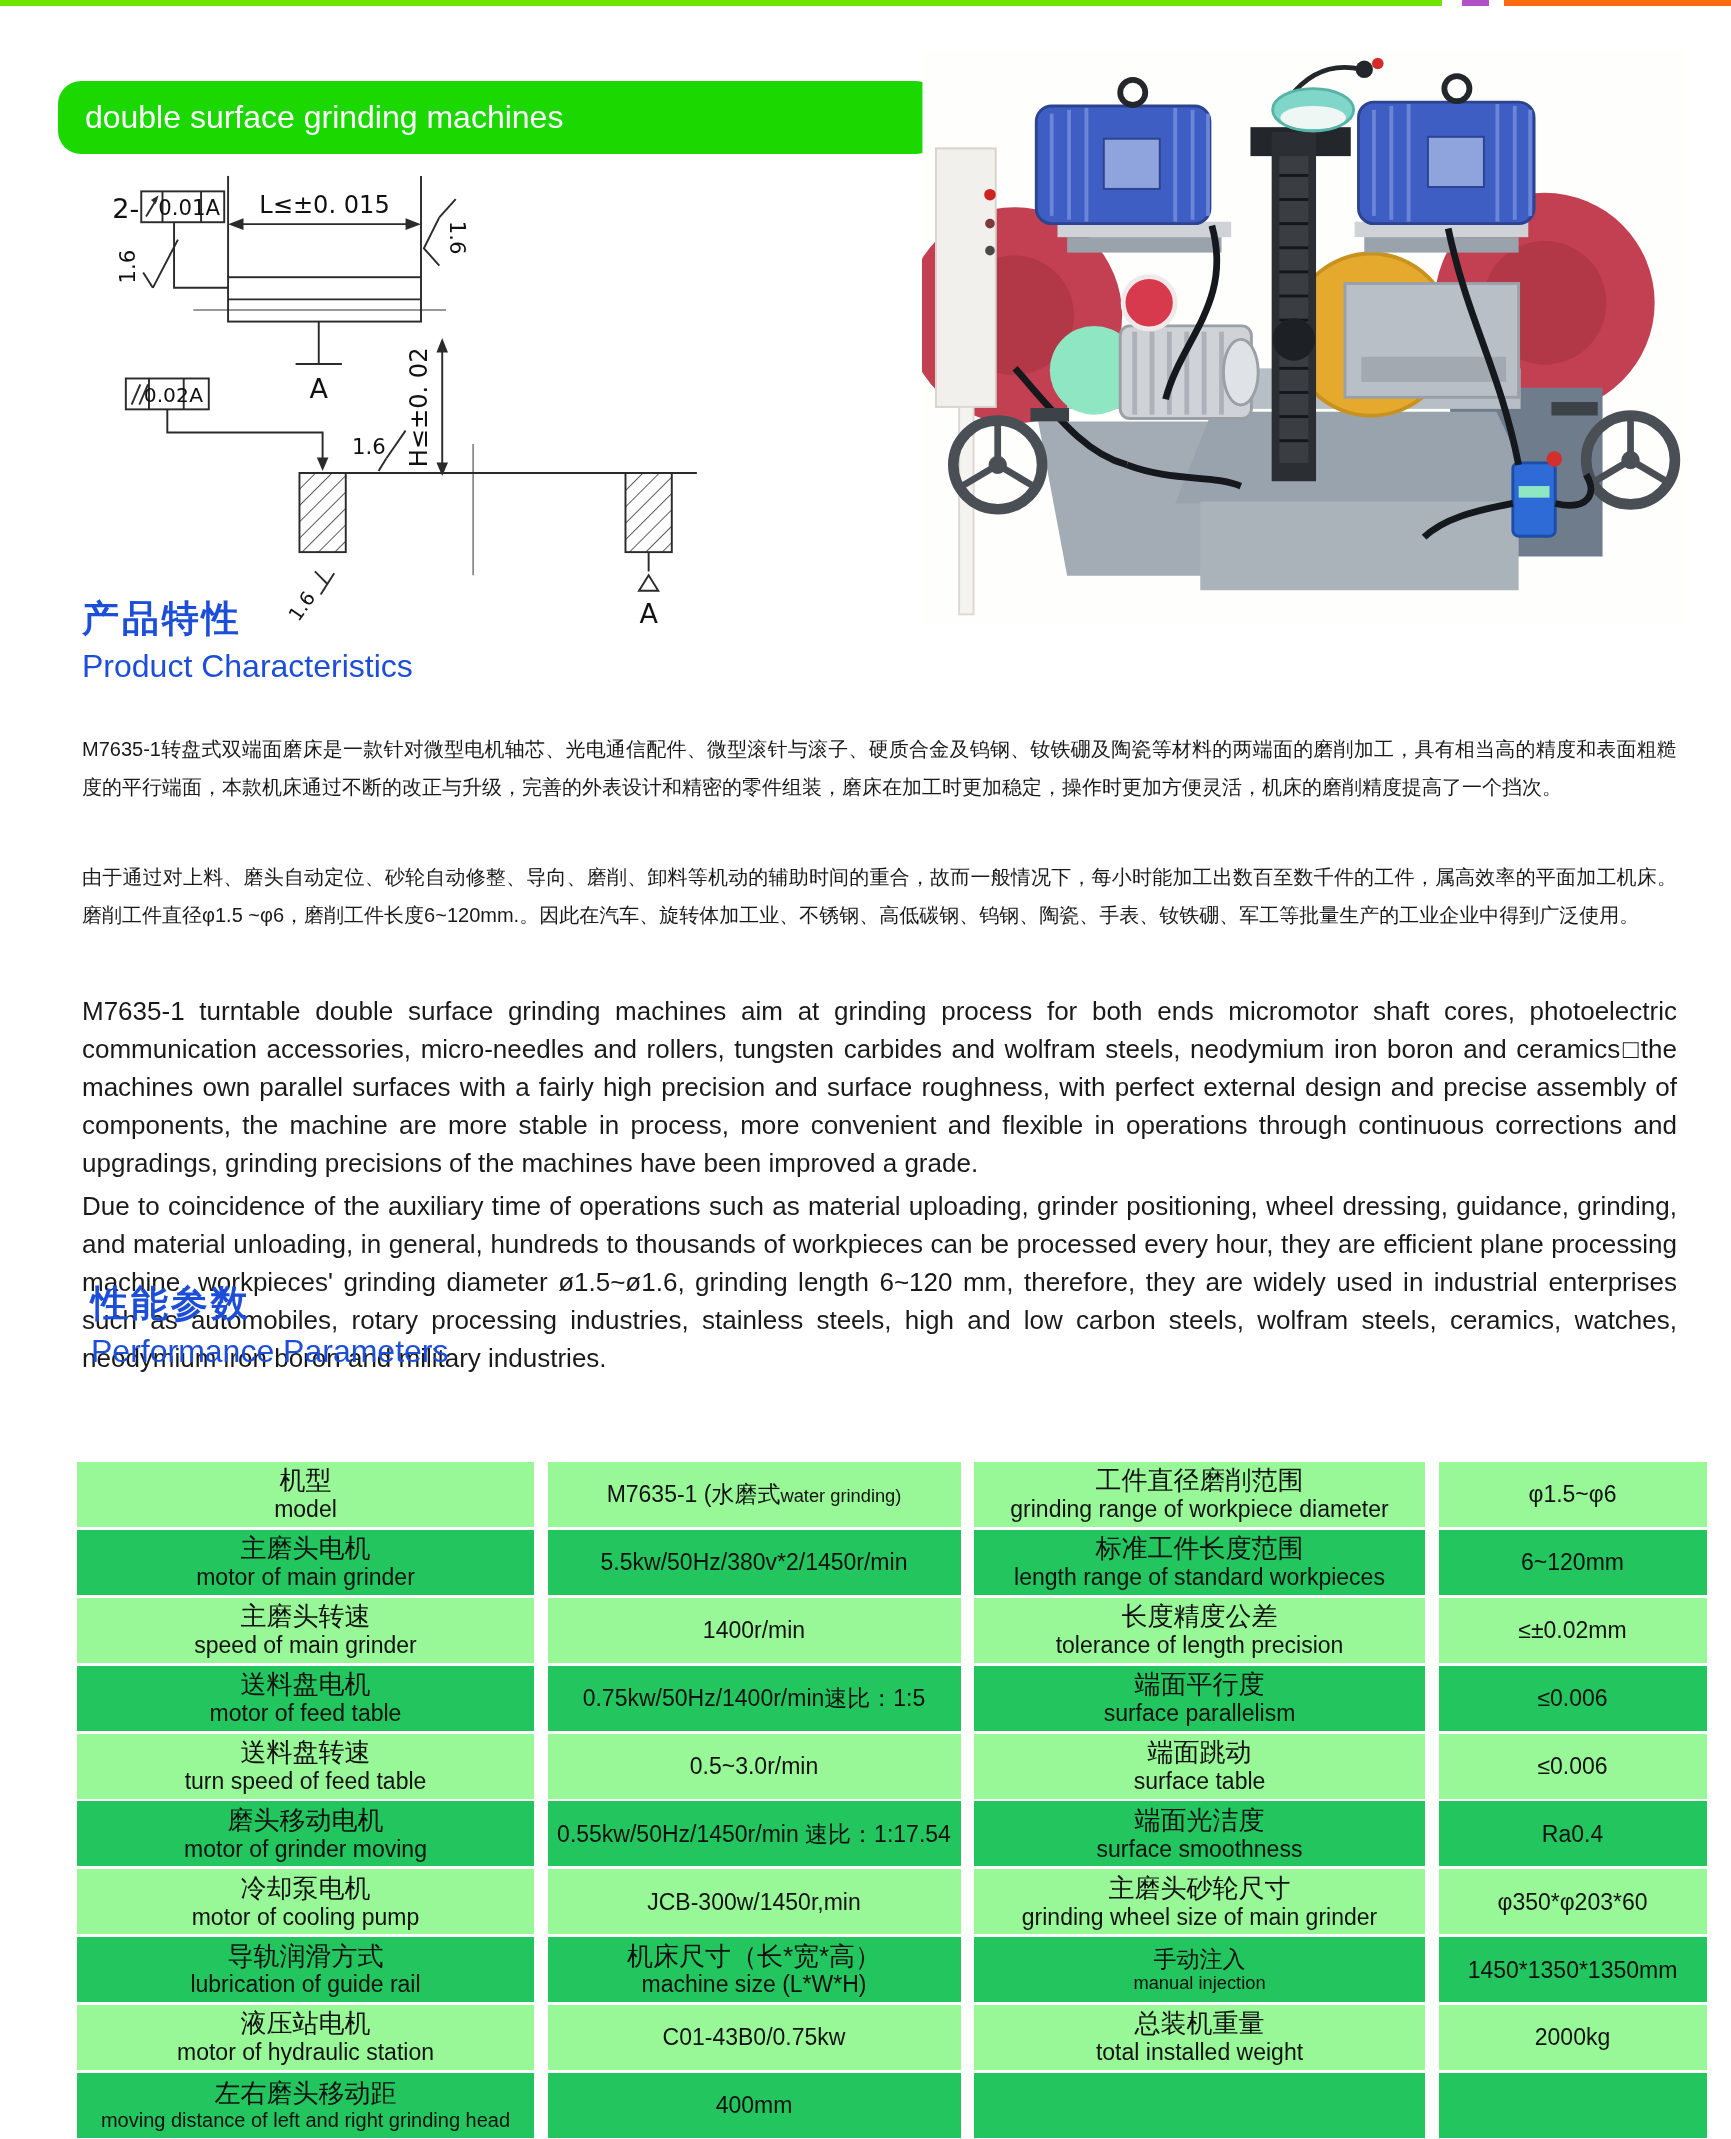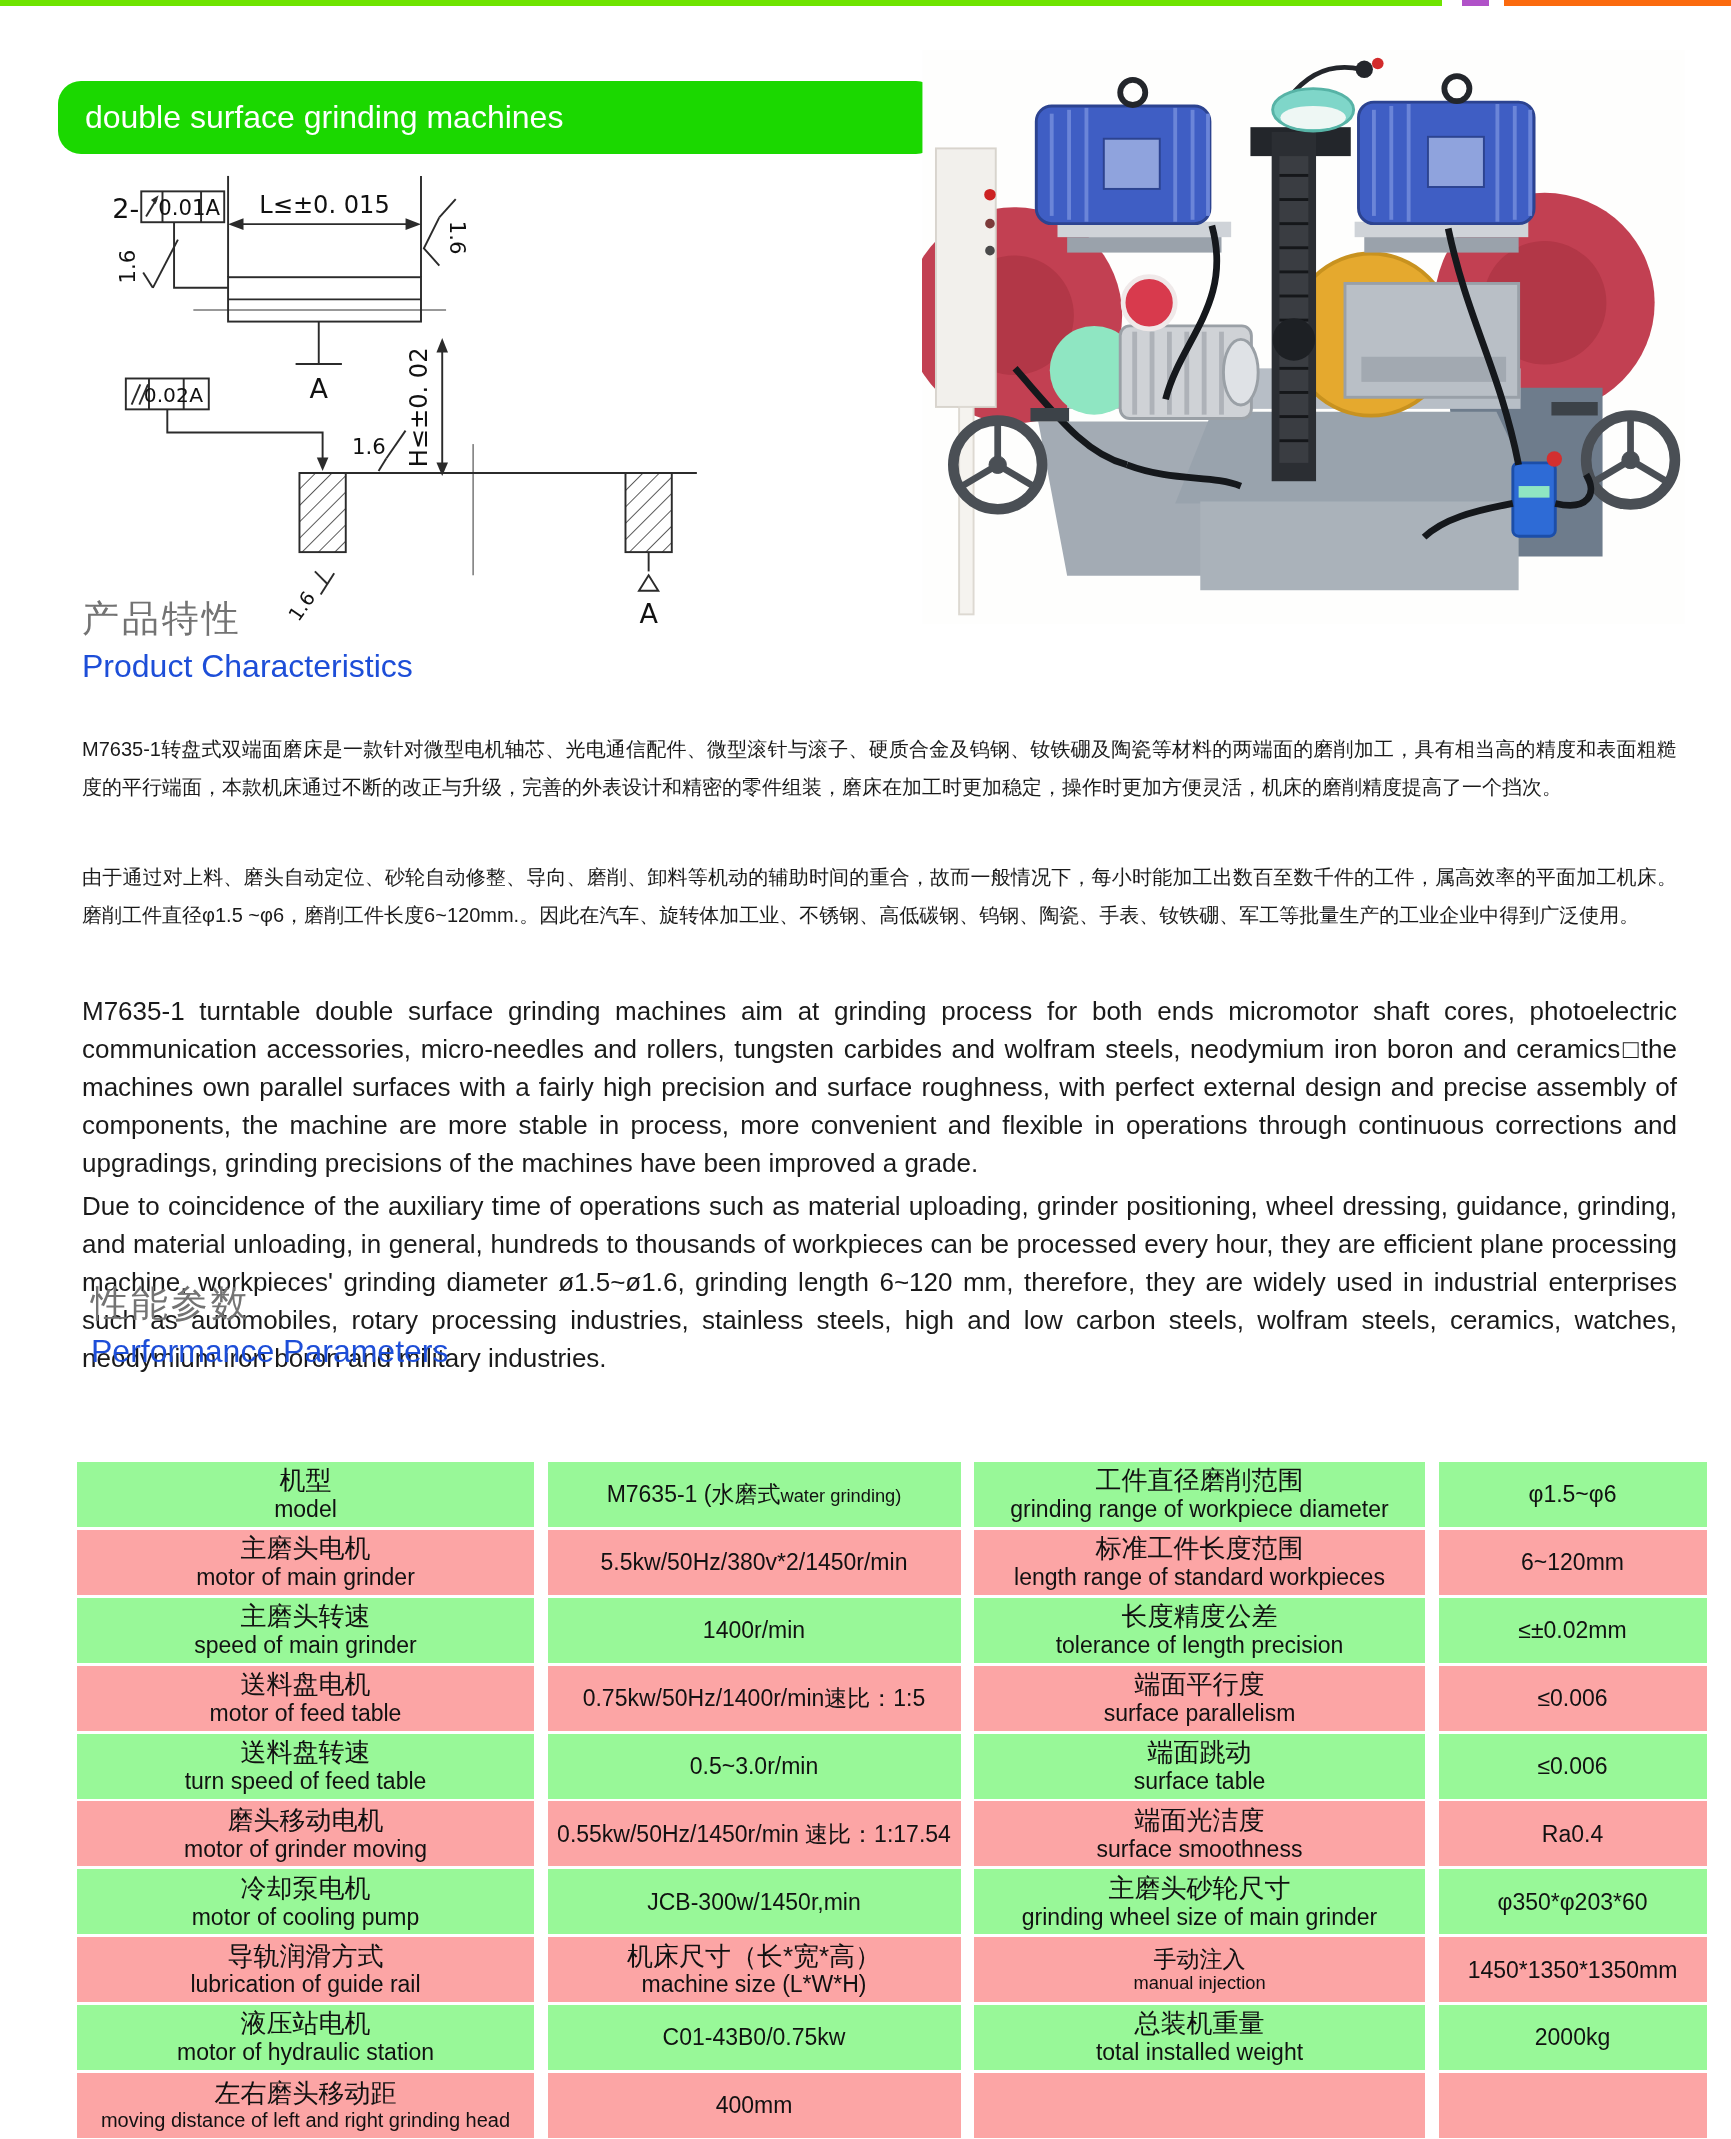--- a/index.html
+++ b/index.html
@@ -20,40 +20,40 @@
   
   .drawing{position:absolute;left:106px;top:174px;}
   .drawing text{fill:#111;font-family:"DejaVu Sans","Liberation Sans",sans-serif;}
   .dln{stroke:#2b2b2b;stroke-width:2;fill:none;}
   .dthin{stroke:#2b2b2b;stroke-width:1;fill:none;}
   .dfill{fill:#2b2b2b;stroke:none;}
   
   .photo{position:absolute;left:922px;top:50px;}
   
   .sec{position:absolute;left:82px;}
-  .sec-cn{font-size:37px;font-weight:normal;color:#737373;letter-spacing:2.9px;}
+  .sec-cn{font-size:37px;font-weight:bold;color:#1d4ed8;letter-spacing:2.9px;}
   .sec-en{font-size:32px;color:#1d4ed8;margin-top:3.9px;}
   
   .para{position:absolute;left:82px;width:1595px;text-align:justify;color:#1a1a1a;}
   .para-cn{font-size:20px;line-height:38px;}
   .para-en{font-size:26px;line-height:38px;}
   #p-cn1{top:710px;}
   #p-cn2{top:838px;}
   #p-en1{top:966px;}
   #p-en2{top:1161px;}
   #sec1{top:594px;}
   #sec2{top:1279px;margin-left:9px;}
   
   .ptable{position:absolute;left:77px;top:1442px;display:grid;
           grid-template-columns:457px 413px 451px 268px;
           grid-auto-rows:65px;column-gap:13.5px;row-gap:2.9px;margin-top:20px;}
   .cell{display:flex;flex-direction:column;justify-content:center;align-items:center;
         text-align:center;line-height:1.15;}
   .green{background:#98f898;}
-  .gray{background:#fca5a5;}
+  .gray{background:#22c55e;}
   .lbl .cn{font-size:26px;}
   .lbl .en{font-size:23px;}
   .lbl .en-sm{font-size:20px;}
   .val{font-size:23px;}
   .val .sm{font-size:18.3px;}
   .val .row{display:flex;align-items:baseline;justify-content:center;}
 </style>
 </head>
 <body>
 

